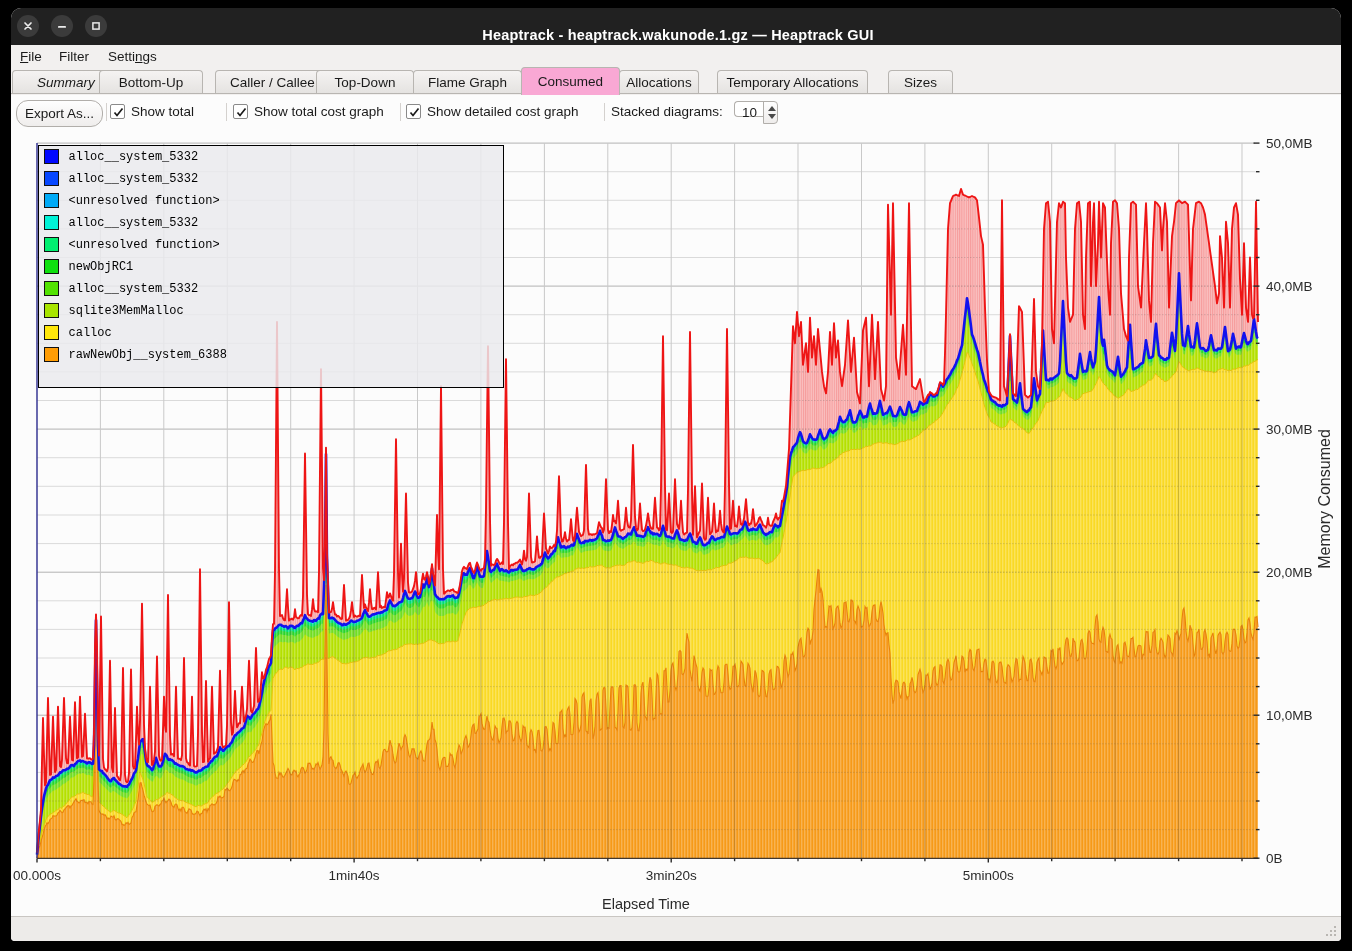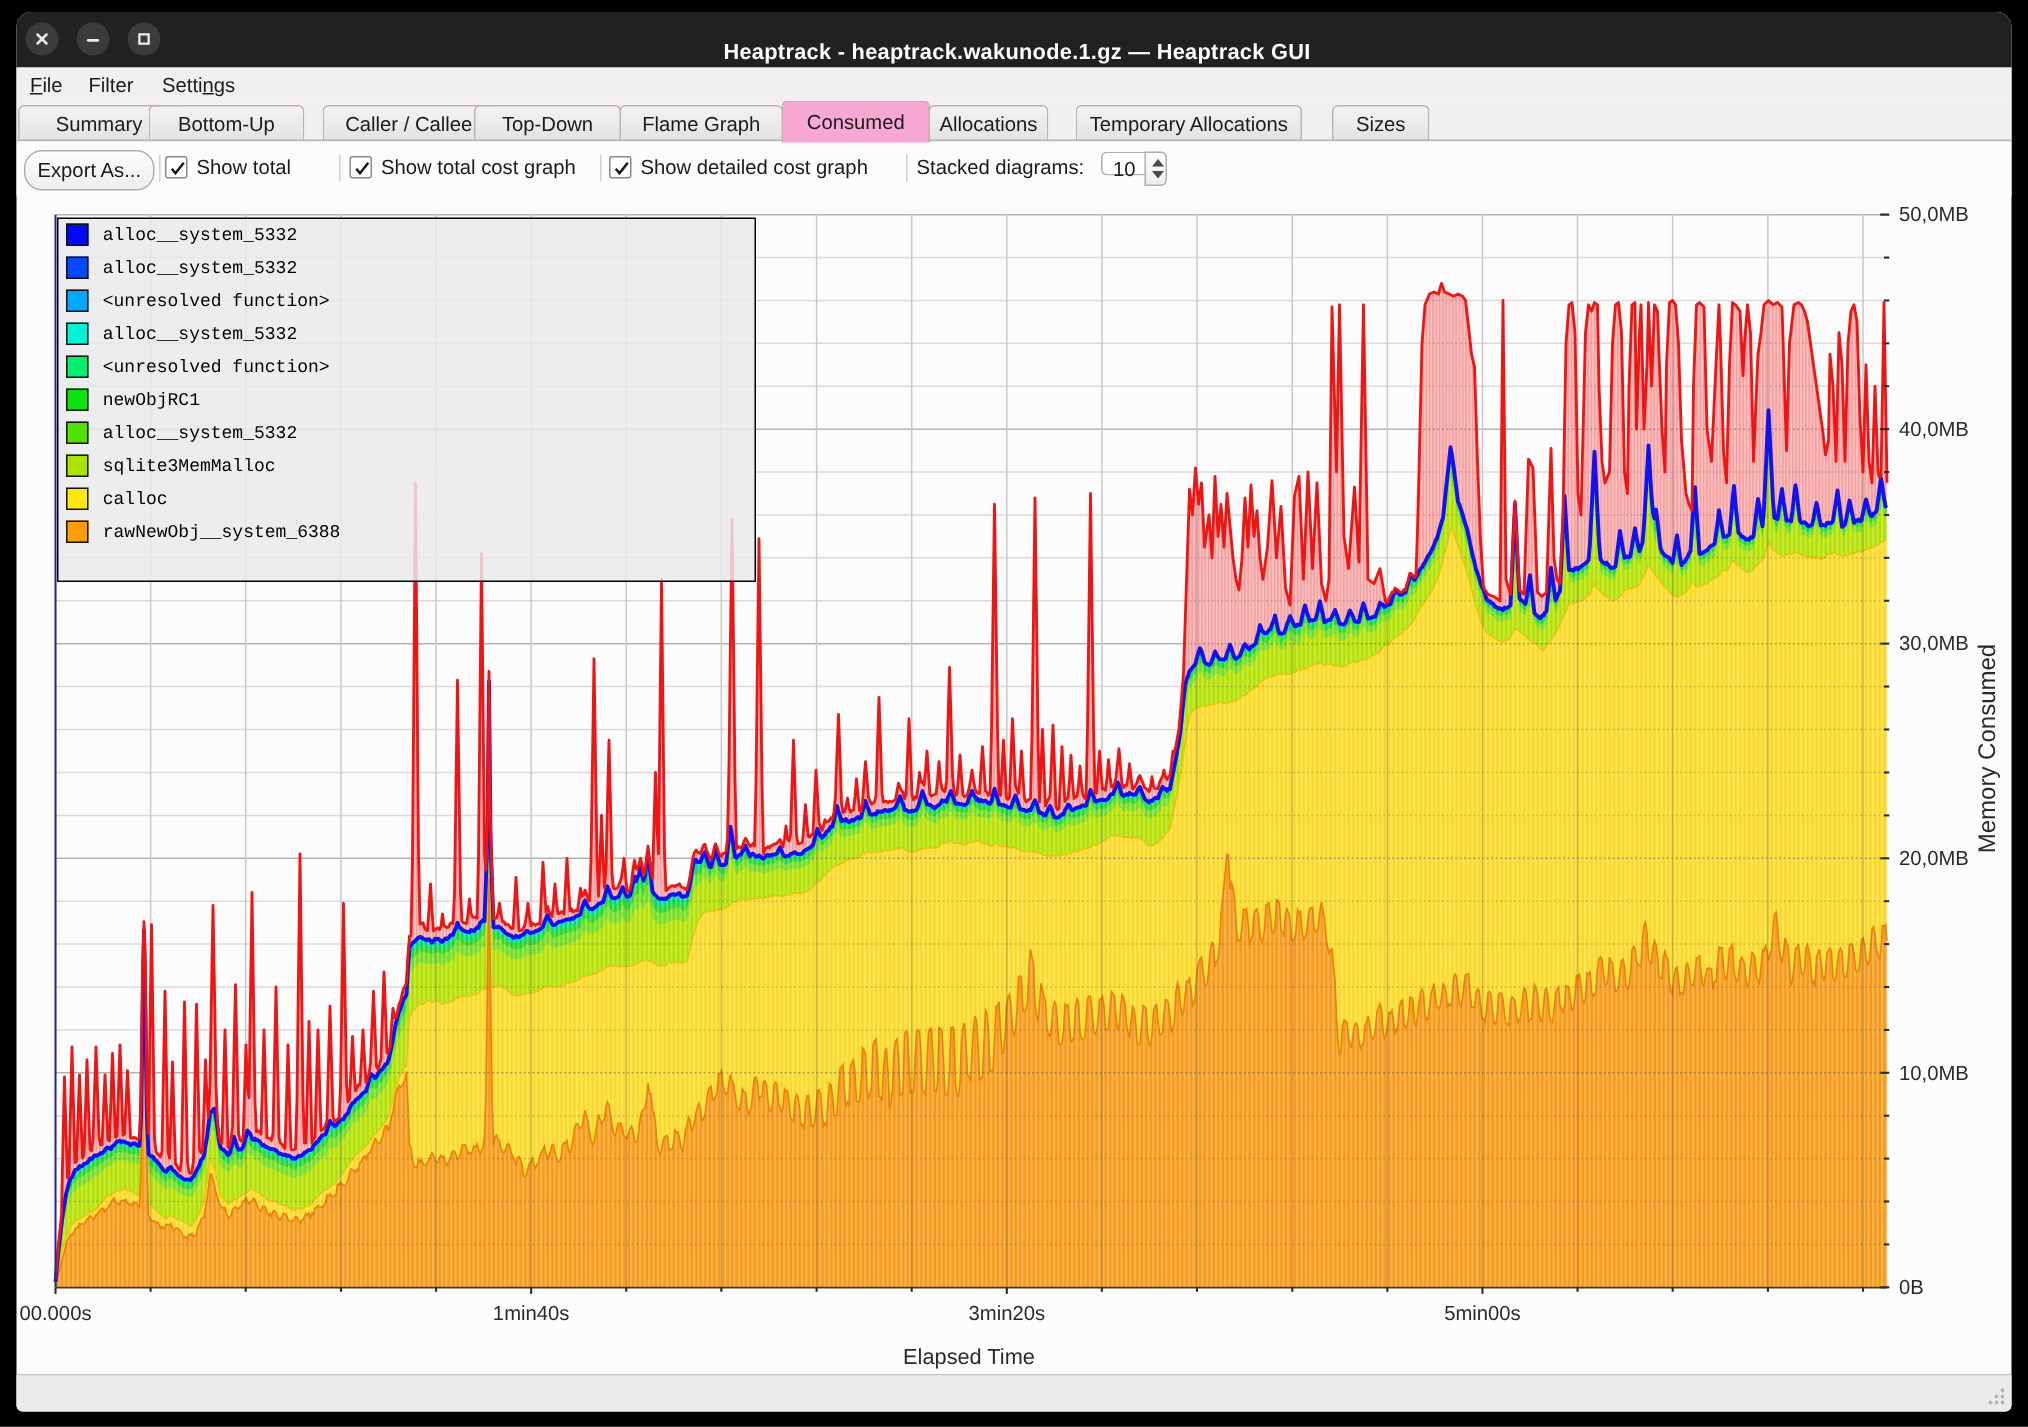--- a/index.html
+++ b/index.html
@@ -60,21 +60,21 @@
       </svg>
     </div>
   <div id="wtitle">Heaptrack - heaptrack.wakunode.1.gz — Heaptrack GUI</div>
 </div>
 <div id="menubar">
   <span class="mitem" style="left:9px"><span style="text-decoration:underline">F</span>ile</span>
   <span class="mitem" style="left:48px">Filter</span>
   <span class="mitem" style="left:97px">Setti<span style="text-decoration:underline">n</span>gs</span>
 </div>
 <div id="tabbar">
-  <div class="tab" style="left:1px; width:108px;">Summary</div>
+  <div class="tab" style="left:1px; width:108px;font-style:italic;">Summary</div>
   <div class="tab" style="left:88px; width:104px;">Bottom-Up</div>
   <div class="tab" style="left:191px; width:115px;margin-left:13px;">Caller / Callee</div>
   <div class="tab" style="left:305px; width:98px;">Top-Down</div>
   <div class="tab" style="left:402px; width:109px;">Flame Graph</div>
   <div class="tab tabsel" style="left:510px; width:99px;">Consumed</div>
   <div class="tab" style="left:608px; width:80px;">Allocations</div>
   <div class="tab" style="left:706px; width:151px;">Temporary Allocations</div>
   <div class="tab" style="left:877px; width:65px;">Sizes</div>
 </div>
 <div id="tabline"></div>

